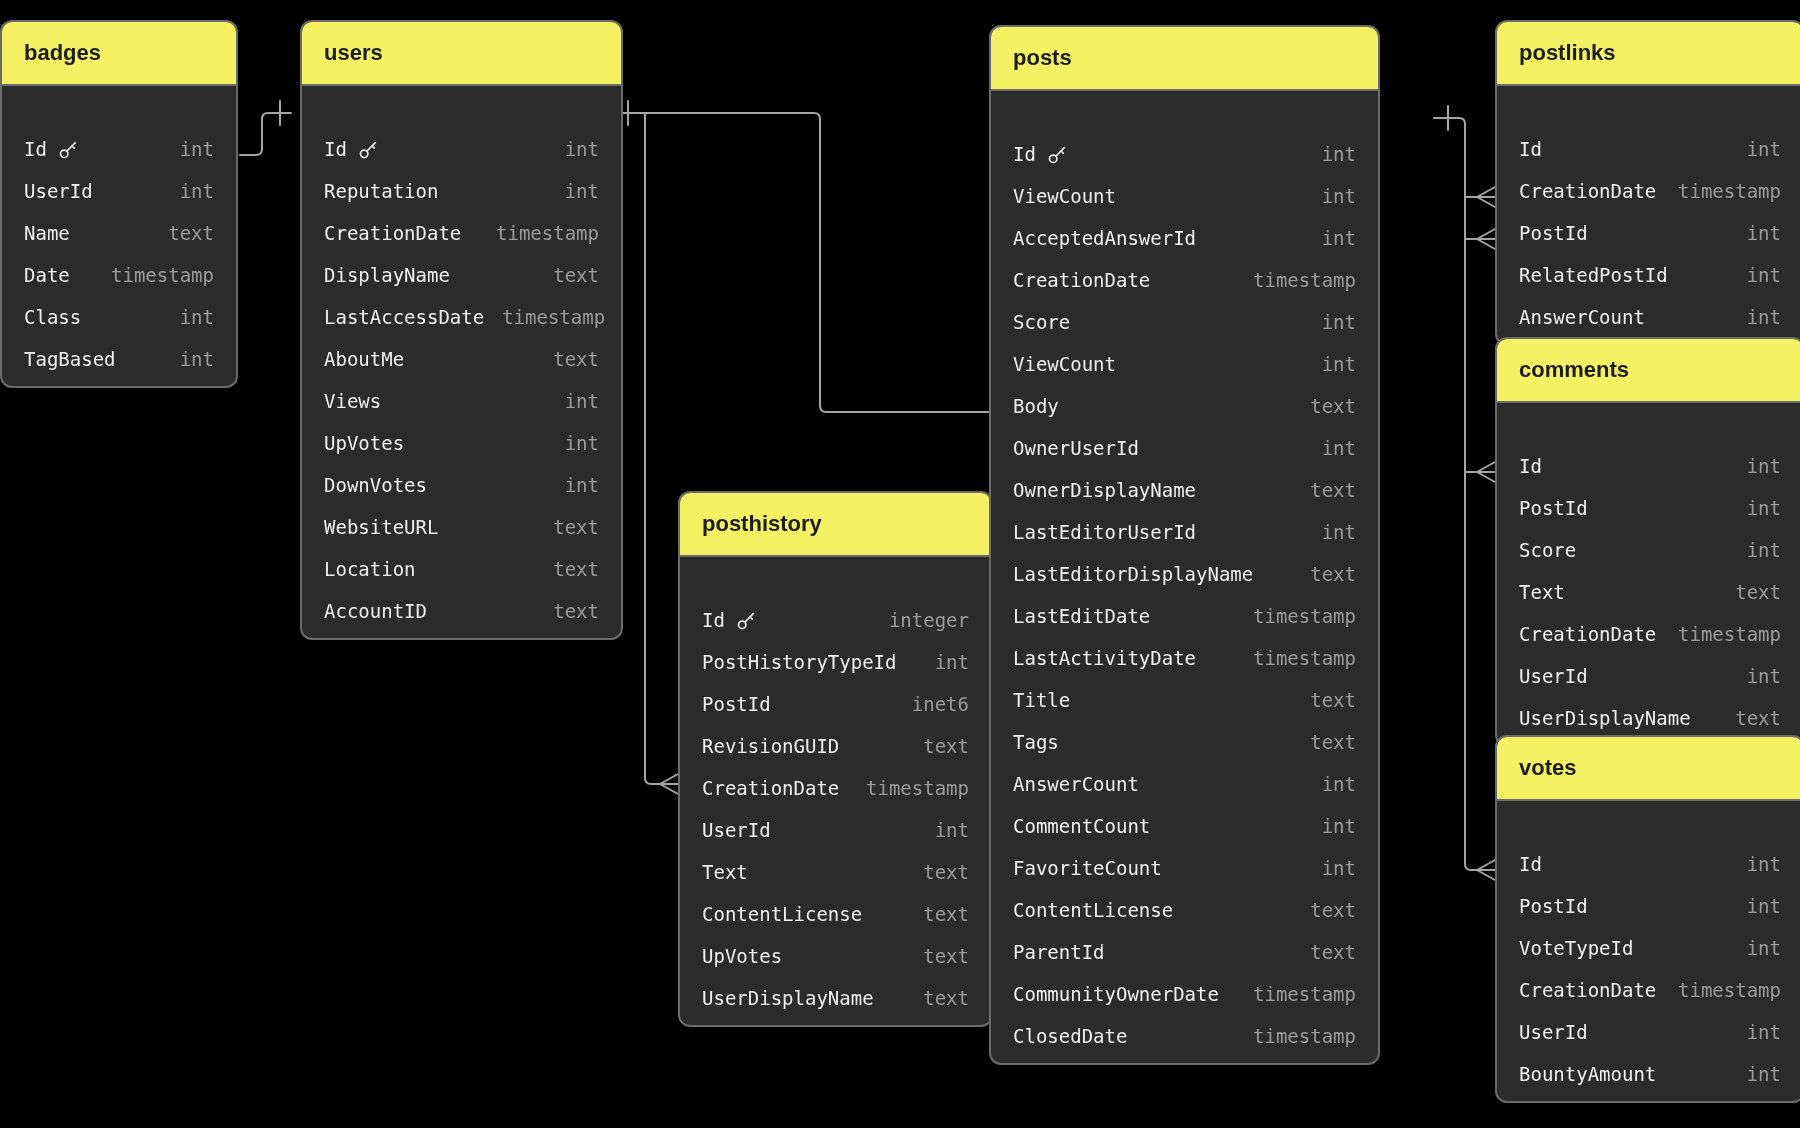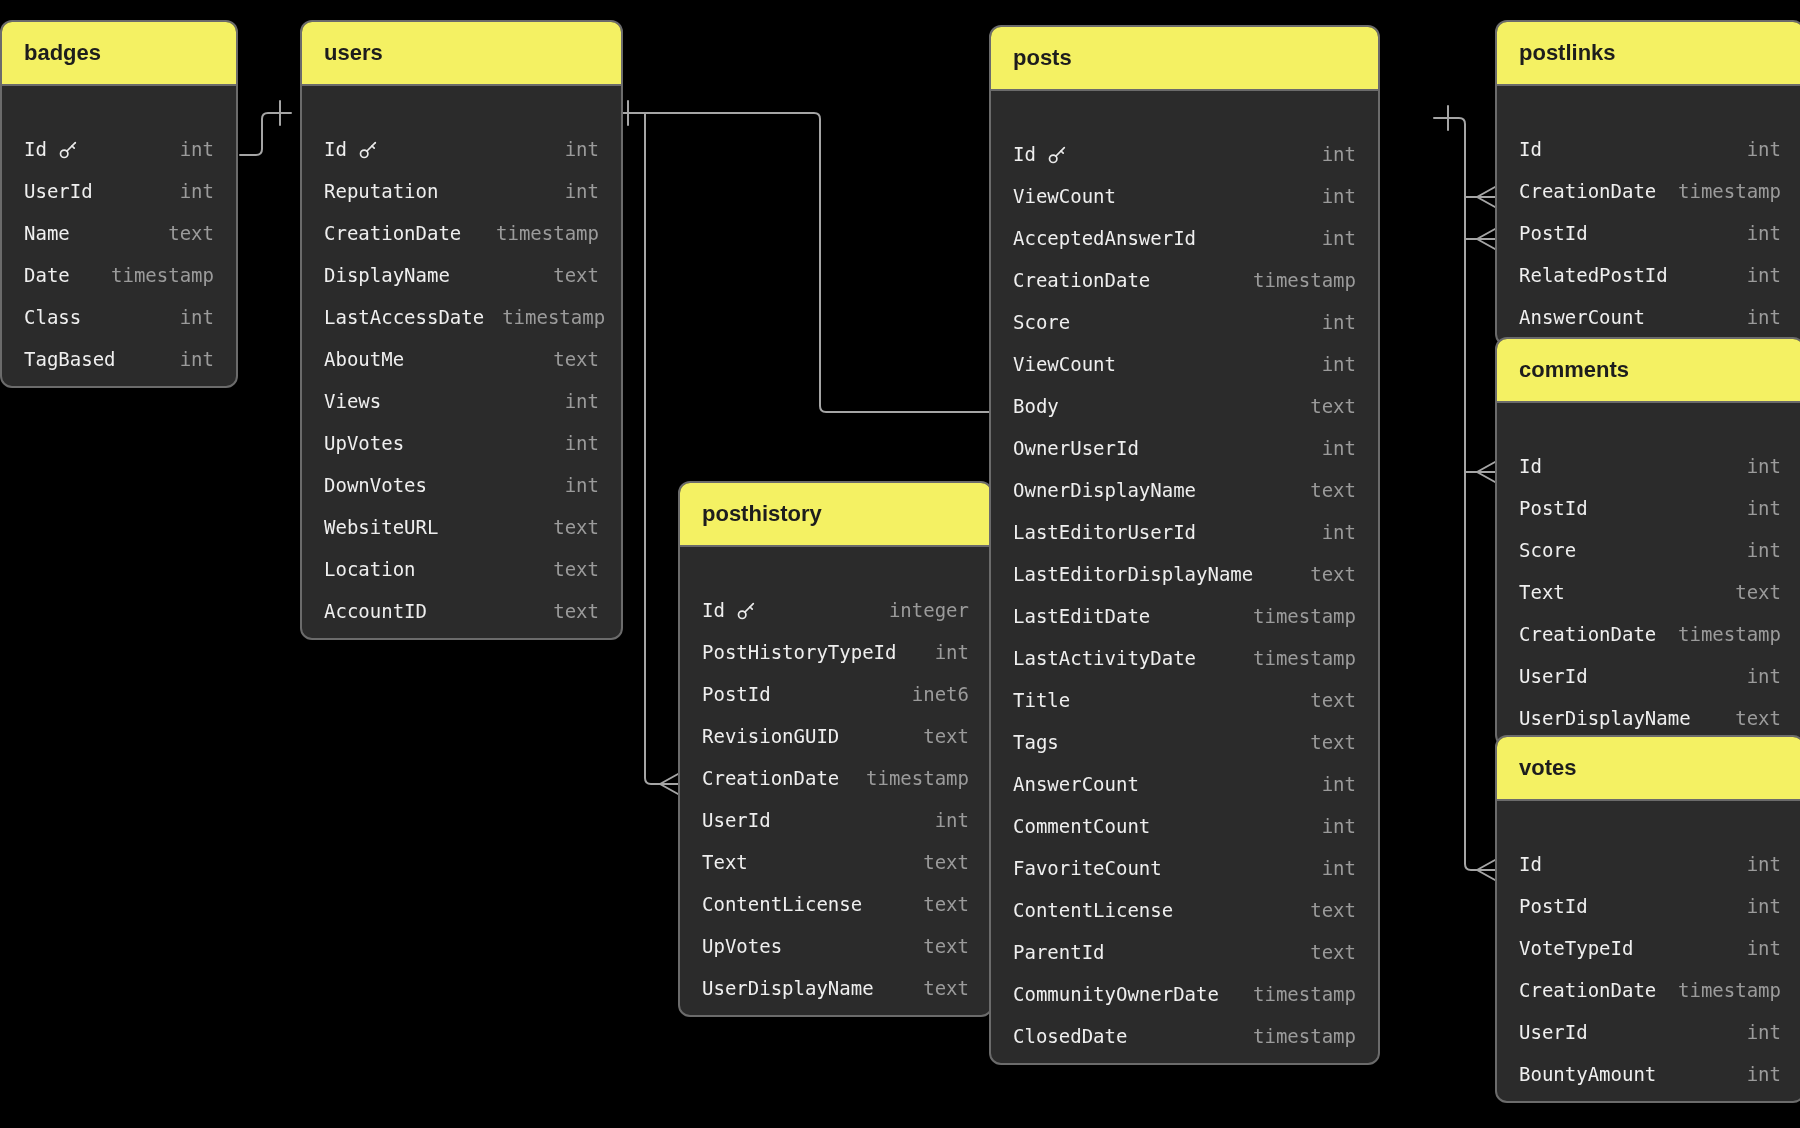--- a/index.html
+++ b/index.html
@@ -143,21 +143,21 @@
           <span class="fname">Location</span>
           <span class="ftype">text</span>
         </div>
         <div class="row">
           <span class="fname">AccountID</span>
           <span class="ftype">text</span>
         </div>
       </div>
   </div>
 
-  <div class="table" style="left: 678px; top: 481px; width: 315px;">
+  <div class="table" style="left: 678px; top: 491px; width: 315px;">
     <div class="thead">
       <span>posthistory</span>
     </div>
     <div class="tbody">
         <div class="row">
           <span class="fname">Id<span class="keyicon">
               <svg width="22" height="22" viewBox="0 0 22 22">
                 <g fill="none" stroke="#e9e9e9" stroke-width="1.7" stroke-linecap="round">
                   <circle cx="6.2" cy="15.8" r="3.7"></circle>
                   <path d="M 9 13 L 17.3 4.7"></path>

